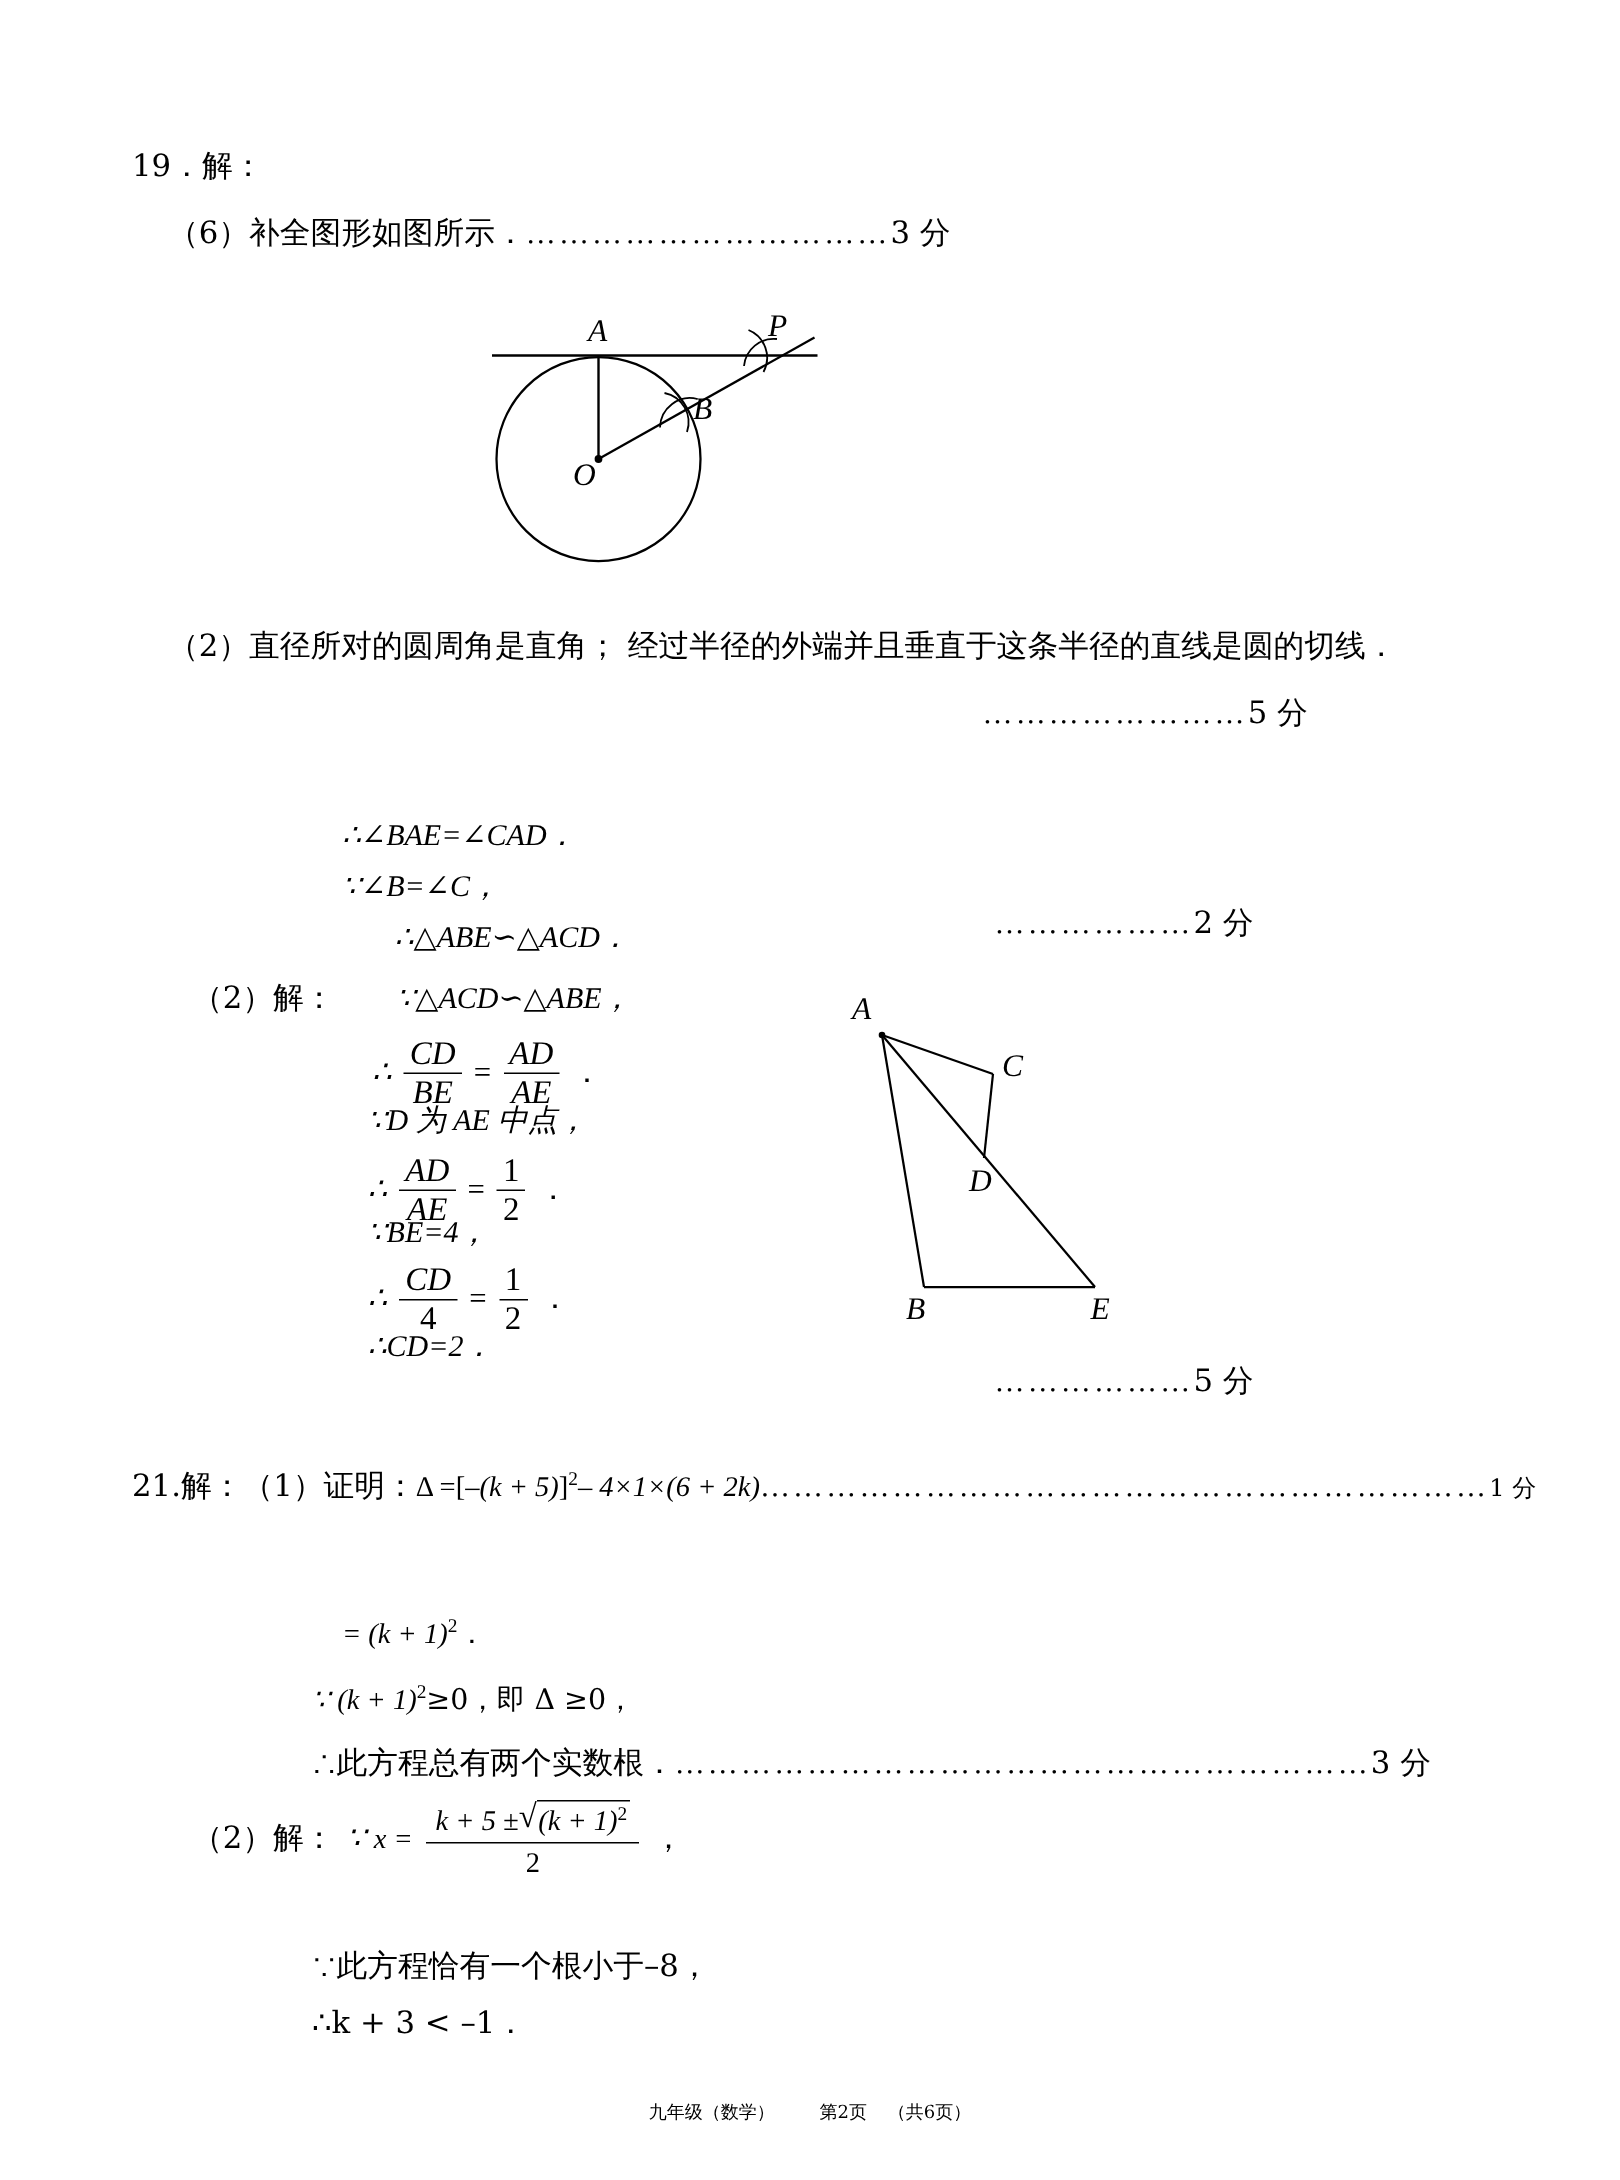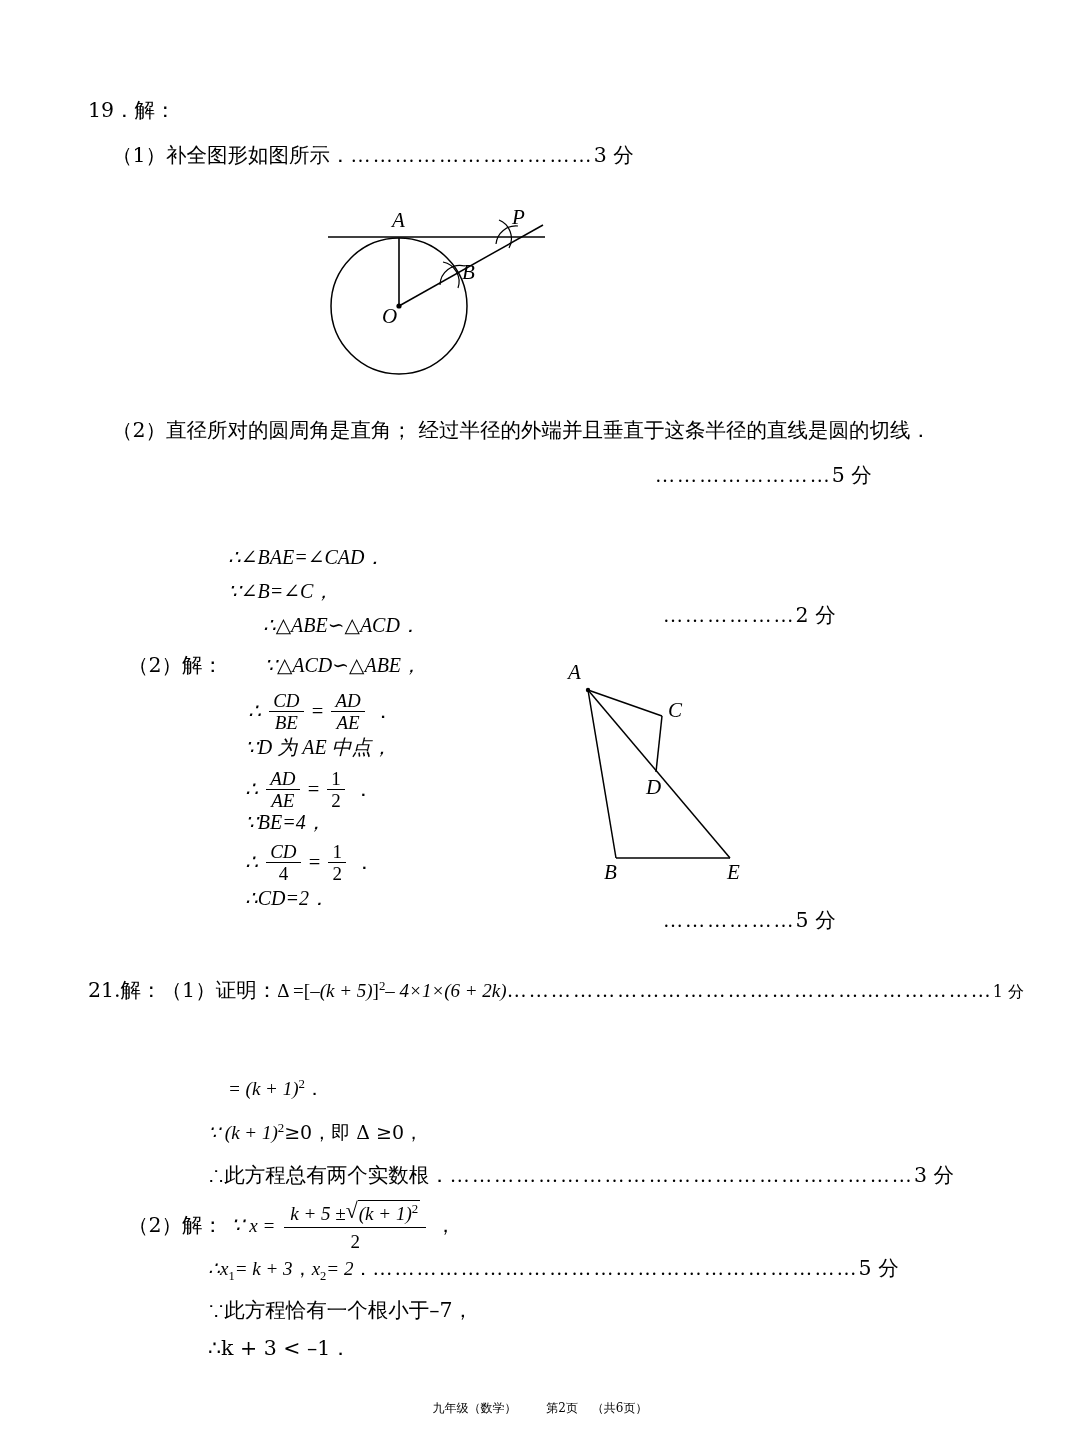--- a/index.html
+++ b/index.html
@@ -37,21 +37,21 @@
     letter-spacing: 2.1px;
     font-size: 20px;
   }
   
   .frac {
     display: inline-block;
     vertical-align: -0.62em;
     text-align: center;
     line-height: 1.12;
     margin: 0 3px;
-    font-size: 19px;
+    font-size: 22px;
   }
   .frac > .fnum { display: block; padding: 0 4px; }
   .frac > .fden {
     display: block;
     border-top: 1.3px solid #000;
     padding: 0 4px;
   }
   .sup { font-size: 0.68em; vertical-align: super; font-style: normal; }
   .sub { font-size: 0.66em; vertical-align: sub; font-style: normal; }
   
@@ -100,21 +100,21 @@
   }
 </style>
 </head>
 <body>
 
 <div class="page">
 
   <div class="line cn" style="left:88px; top:100px;">19．解：</div>
 
   <div class="line" style="left:112px; top:145px;">
-    <span class="cn">（1）补全图形如图所示．</span><span class="dots">……………………………</span><span class="cn">3 分</span>
+    <span class="cn">（6）补全图形如图所示．</span><span class="dots">……………………………</span><span class="cn">3 分</span>
   </div>
 
   <div class="figure" style="left:300px; top:200px; width:300px; height:200px;">
     <svg width="300" height="200" viewBox="0 0 300 200">
 
       <line x1="28" y1="37" x2="245" y2="37" stroke="#000" stroke-width="1.6"></line>
 
       <circle cx="99" cy="106" r="68" fill="none" stroke="#000" stroke-width="1.5"></circle>
 
       <line x1="99" y1="106" x2="99" y2="38" stroke="#000" stroke-width="1.6"></line>
@@ -247,25 +247,22 @@
   <div class="line" style="left:128px; top:1200px;">
     <span class="cn">（2）解：</span><span class="mi" style="margin-left:8px;">∵</span>
     <span class="mi" style="font-size:19px;">x =</span>
     <span class="bigfrac" style="font-size:19px;">
       <span class="fnum"><span class="mi">k + 5 ±</span><span class="rad"><span class="radicand"><span class="mi">(k + 1)</span><span class="sup">2</span></span></span></span>
       <span class="fden num">2</span>
     </span>
     <span class="cn">，</span>
   </div>
 
-  <div class="line" style="left:208px; top:1258px; font-size:19px;">
-    <span class="mi">∴</span><span class="mi">x</span><span class="sub">1</span><span class="mi">= k + 3</span><span class="cn">，</span><span class="mi">x</span><span class="sub">2</span><span class="mi">= 2</span><span class="cn">．</span><span class="dots">…………………………………………………………</span><span class="cn" style="font-size:20.5px;">5 分</span>
-  </div>
-
-  <div class="line cn" style="left:208px; top:1300px;">∵此方程恰有一个根小于–7，</div>
+
+  <div class="line cn" style="left:208px; top:1300px;">∵此方程恰有一个根小于–8，</div>
 
   <div class="line cn" style="left:208px; top:1338px;">∴k + 3 &lt; –1．</div>
 
   <div class="line" style="left:208px; top:1454px;">
     <span class="cn">∴k &lt; –4．</span><span class="dots">………………</span><span class="cn">6 分</span>
   </div>
 
   <div class="footer" style="top:1400px;">
     <span>九年级（数学）</span>
     <span style="display:inline-block;width:26px;"></span><span>第2页</span>

